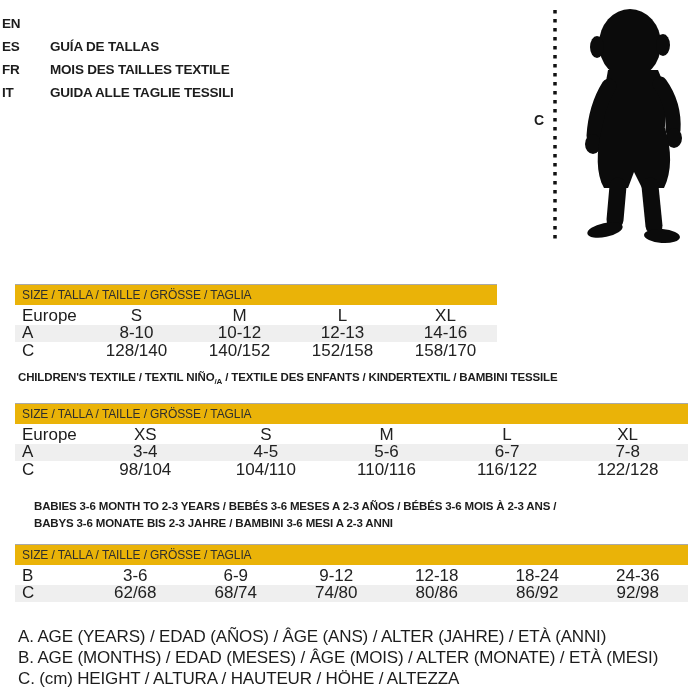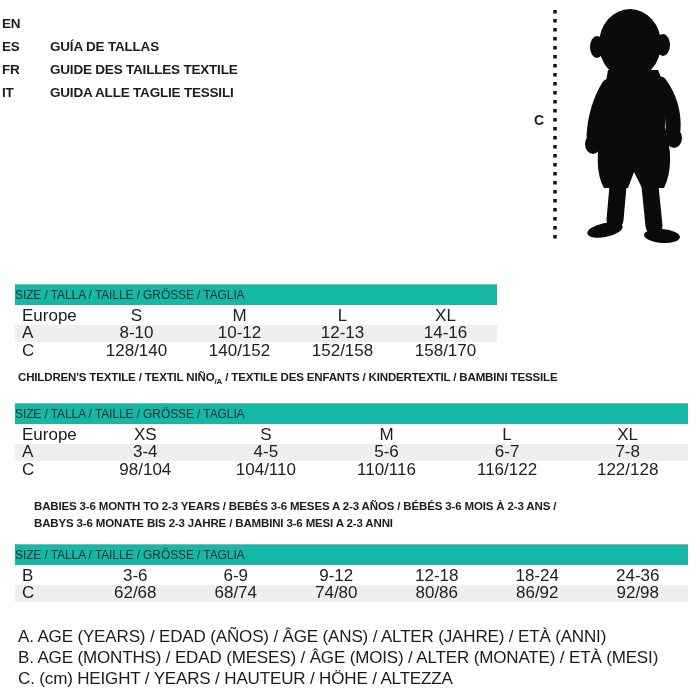--- a/index.html
+++ b/index.html
@@ -18,22 +18,22 @@
   .c-label{position:absolute;left:1px;top:110px;width:20px;text-align:center;
            font-weight:700;font-size:14px;}
 
   
   .sec-title{position:absolute;left:18px;font-weight:700;font-size:11.5px;letter-spacing:-0.15px;white-space:nowrap;}
   .sec-title .subsc{font-size:8px;vertical-align:sub;}
   .title-line{line-height:17px;padding-left:16px;}
 
   
   .tbl{position:absolute;left:15px;}
-  .size-bar{height:21px;background:#14b8a6;border-top:1px solid #a9a9a9;display:flex;align-items:center;
-            font-size:12px;color:#2e2e2e;letter-spacing:-0.1px;margin-bottom:2px;box-sizing:border-box;}
+  .size-bar{height:21px;background:#eab308;border-top:1px solid #a9a9a9;display:flex;align-items:center;
+            padding-left:7px;font-size:12px;color:#2e2e2e;letter-spacing:-0.1px;margin-bottom:2px;box-sizing:border-box;}
   .trow{display:flex;height:17.5px;align-items:center;font-size:17px;}
   .trow.striped{background:#efefef;}
   .rlabel{width:70px;padding-left:7px;box-sizing:border-box;}
   .cell{flex:1;text-align:center;color:#222;}
 
   
   .notes{position:absolute;left:18px;top:626px;}
   .note-line{font-weight:400;font-size:17px;line-height:21px;letter-spacing:-0.15px;white-space:nowrap;}
 </style>
 </head>
@@ -44,21 +44,21 @@
   <div class="lang-block">
     <div class="lang-row">
       <span class="lang-code">EN</span>
     </div>
     <div class="lang-row">
       <span class="lang-code">ES</span>
       <span class="lang-label">GUÍA DE TALLAS</span>
     </div>
     <div class="lang-row">
       <span class="lang-code">FR</span>
-      <span class="lang-label">GUIDE DES TAILLES TEXTILE</span>
+      <span class="lang-label">MOIS DES TAILLES TEXTILE</span>
     </div>
     <div class="lang-row">
       <span class="lang-code">IT</span>
       <span class="lang-label">GUIDA ALLE TAGLIE TESSILI</span>
     </div>
   </div>
 
   <div class="figure">
     <span class="c-label">C</span>
     <svg width="172" height="246" viewBox="0 0 172 246">
@@ -159,16 +159,16 @@
         <div class="cell">74/80</div>
         <div class="cell">80/86</div>
         <div class="cell">86/92</div>
         <div class="cell">92/98</div>
       </div>
     </div>
 
   <div class="notes">
     <div class="note-line">A. AGE (YEARS) / EDAD (AÑOS) / ÂGE (ANS) / ALTER (JAHRE) / ETÀ (ANNI)</div>
     <div class="note-line">B. AGE (MONTHS) / EDAD (MESES) / ÂGE (MOIS) / ALTER (MONATE) / ETÀ (MESI)</div>
-    <div class="note-line">C. (cm) HEIGHT / YEARS / HAUTEUR / HÖHE / ALTEZZA</div>
+    <div class="note-line">C. (cm) HEIGHT / ALTURA / HAUTEUR / HÖHE / ALTEZZA</div>
   </div>
 
 </div>
 
 </body></html>

